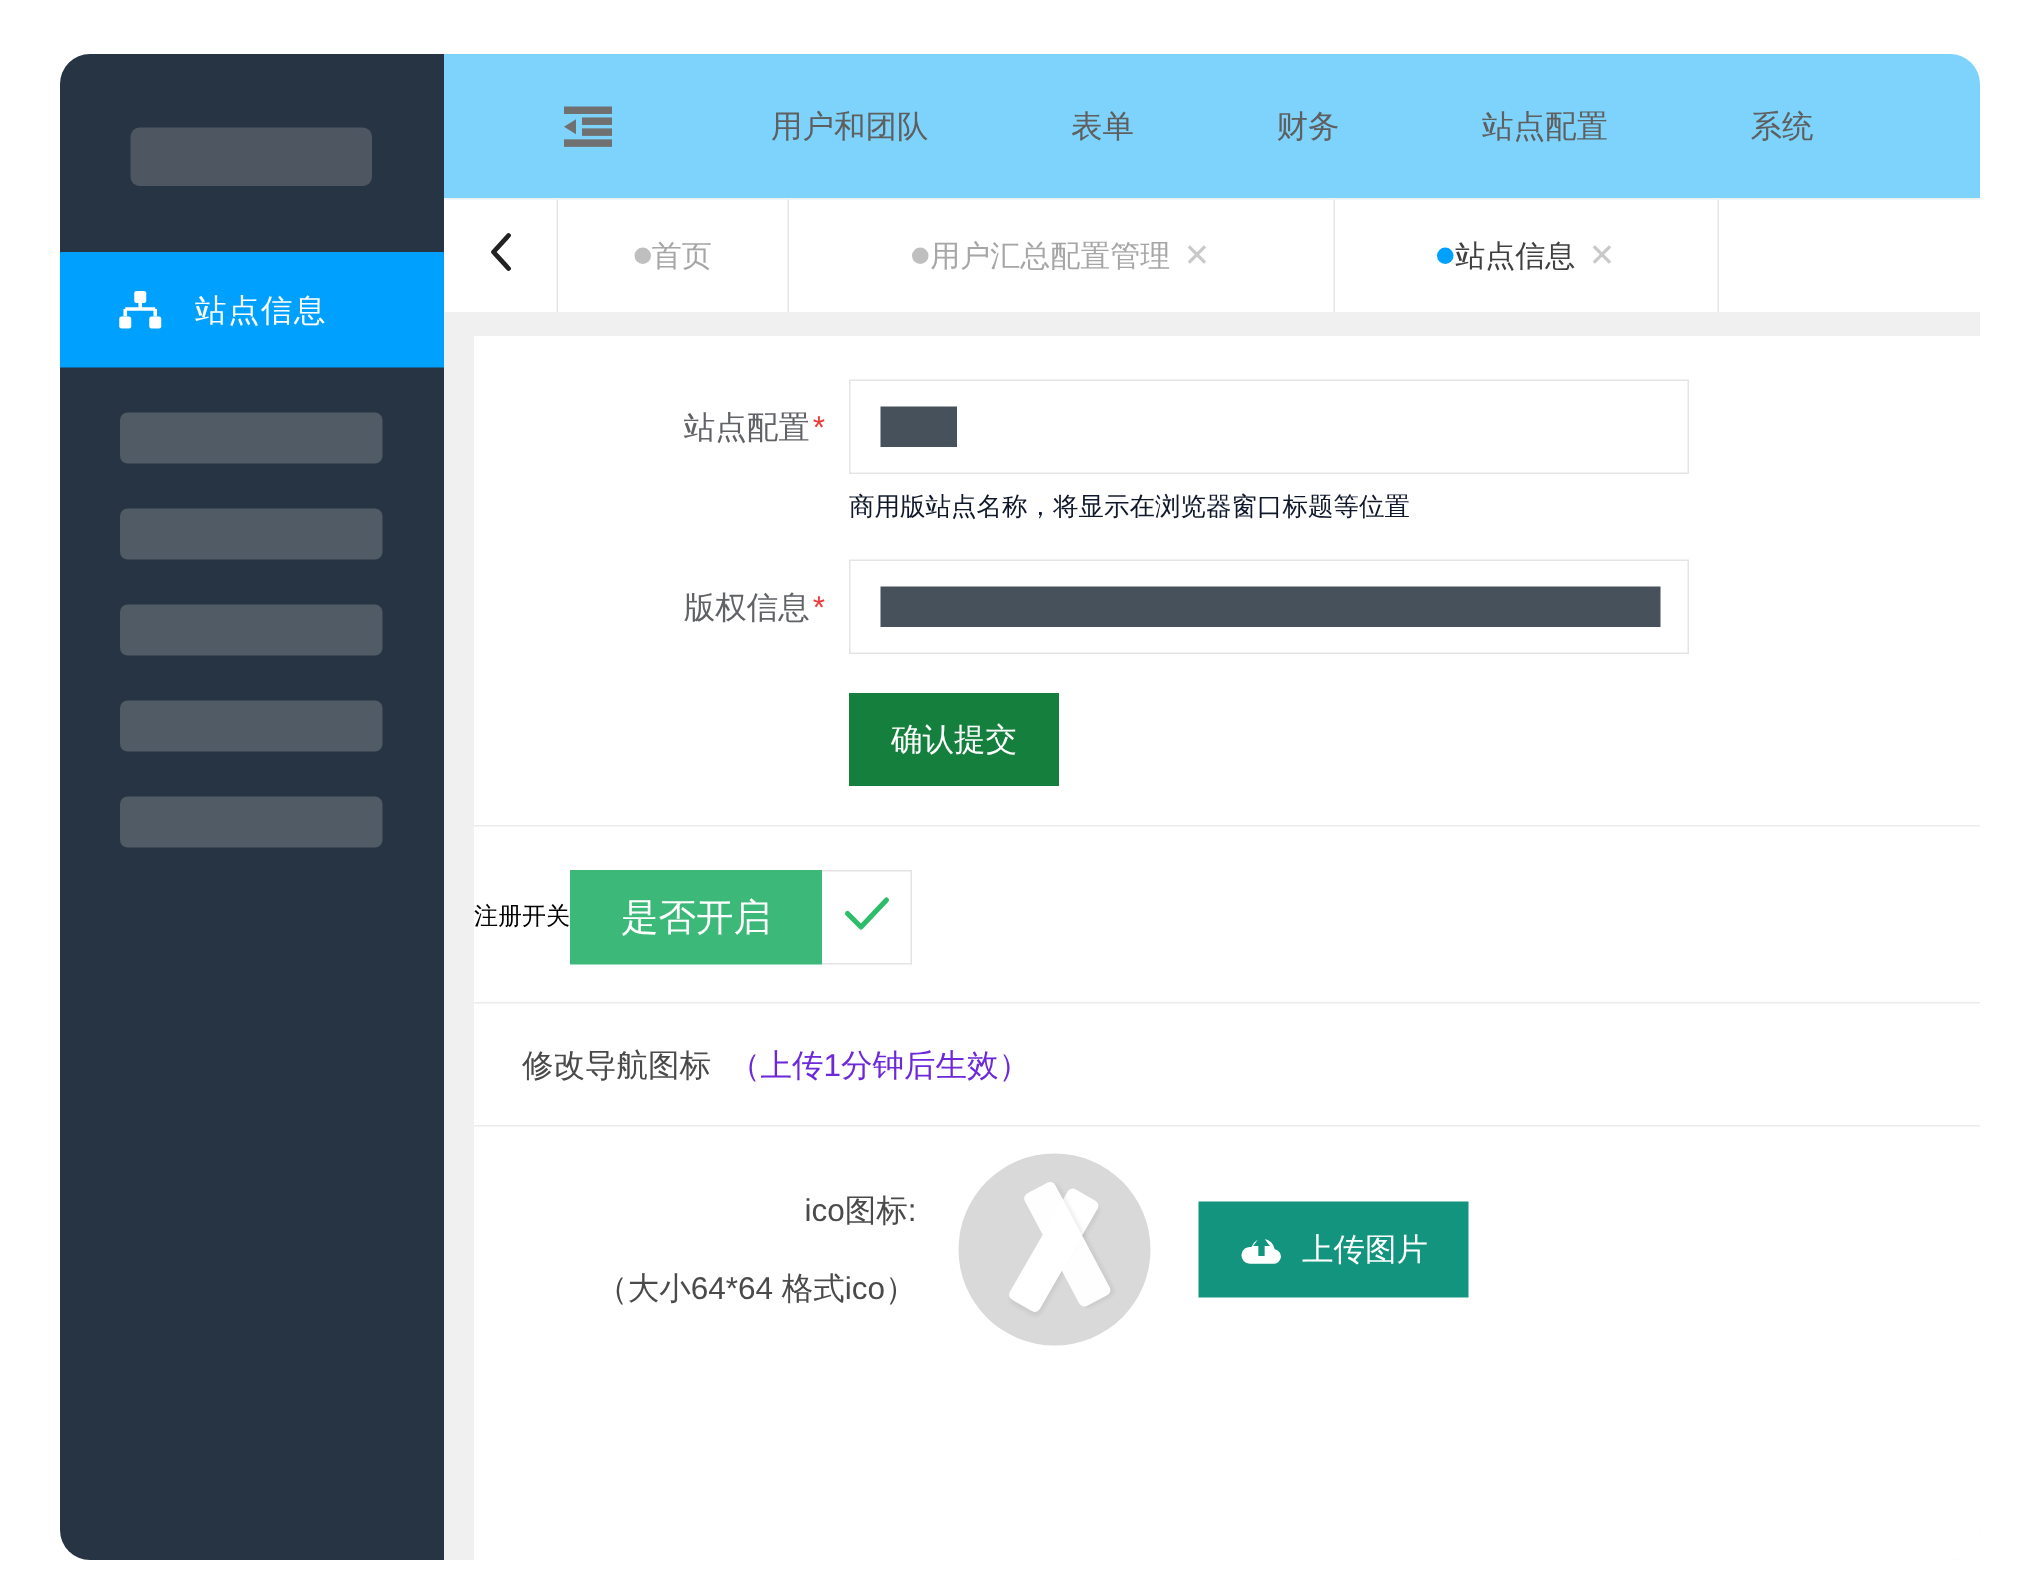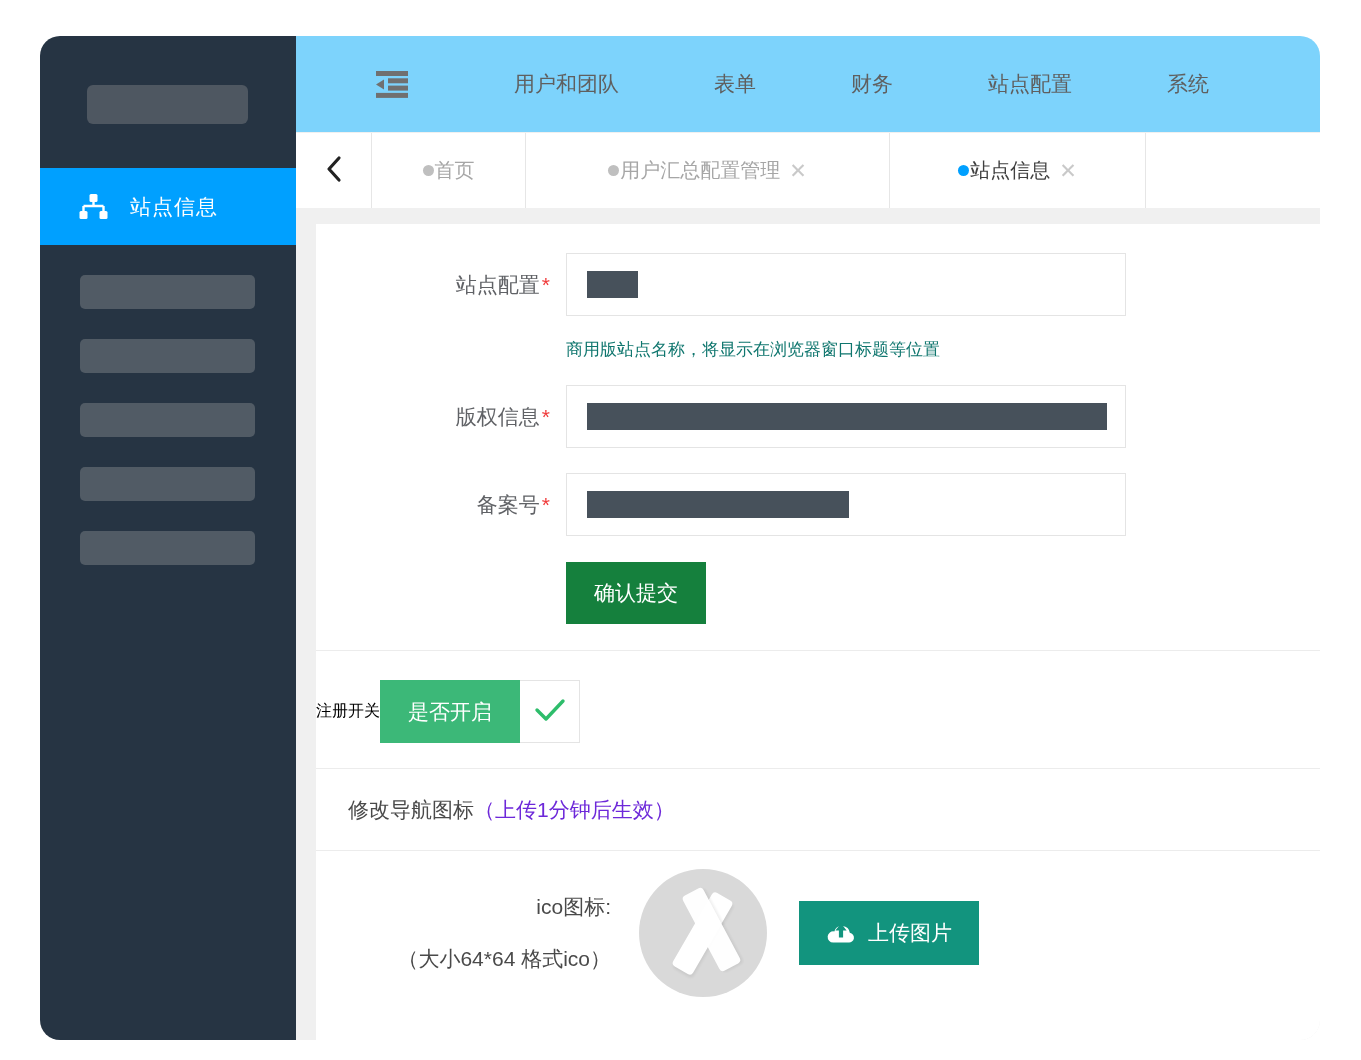--- a/index.html
+++ b/index.html
@@ -44,38 +44,38 @@
   .frow { display:flex; align-items:center; }
   .frow .flabel { width:250px; text-align:right; padding-right:16px; font-size:21px; color:#606266; white-space:nowrap; }
   .req { color:#f03a3a; margin-left:2px; }
   .finput {
     width:560px; height:63px; background:#ffffff; border:1px solid #e4e4e4;
     display:flex; align-items:center; padding-left:20px;
   }
   .redact { background:#47515b; height:27px; }
   .redact-sm { width:51px; } .redact-lg { width:520px; } .redact-md { width:262px; }
   .row-1 { margin-top:29px; }
-  .helper { margin:22px 0 24px 250px; padding-left:0; font-size:17px; color:#0f766e; }
+  .helper { margin:10px 0 24px 250px; padding-left:0; font-size:17px; color:#0f172a; }
   .row-3 { margin-top:25px; }
   .btn-submit {
     display:block; margin:26px 0 26px 250px; width:140px; height:62px;
     background:#15803d; color:#ffffff; border:none; font-size:21px;
     font-family:inherit; cursor:pointer;
   }
   .hdiv { height:1px; background:#ececec; }
   .register-row { padding:29px 0 25px 0; display:flex; align-items:center; }
   .btn-toggle {
-    width:140px; height:63px; background:#3cb878; color:#ffffff; border:none;
-    font-size:21px; font-family:inherit; cursor:pointer;
+    width:168px; height:63px; background:#3cb878; color:#ffffff; border:none;
+    font-size:25px; font-family:inherit; cursor:pointer;
   }
   .chk {
     width:60px; height:63px; background:#ffffff; border:1px solid #e4e4e4; border-left:none;
     display:flex; align-items:center; justify-content:center; cursor:pointer;
   }
-  .section-title { height:81px; display:flex; align-items:center; padding-left:32px; font-size:21px; color:#4a4a4a; }
+  .section-title { height:81px; display:flex; align-items:center; padding-left:32px; font-size:21px; color:#4a4a4a;gap:12px; }
   .section-title .note { color:#6d28d9; }
   .ico-row { display:flex; align-items:center; padding-top:18px; }
   .ico-labels { width:295px; text-align:right; color:#4a4a4a; font-size:21px; }
   .ico-labels .l1 { margin-bottom:24px; }
   .ico-circle {
     width:128px; height:128px; border-radius:50%; background:#d9d9d9; margin-left:28px;
     position:relative; overflow:hidden; flex:0 0 128px;
   }
   .xbar { position:absolute; left:52px; top:22px; width:23px; height:85px; background:#ffffff; border-radius:4px; box-shadow:2px 2px 3px rgba(0,0,0,0.07); }
   .xbar.b1 { transform:rotate(30deg); }
@@ -171,28 +171,20 @@
 
         <div class="frow">
           <div class="flabel">
             <span>版权信息</span><span class="req">*</span>
           </div>
           <div class="finput">
             <div class="redact redact-lg"></div>
           </div>
         </div>
 
-        <div class="frow row-3">
-          <div class="flabel">
-            <span>备案号</span><span class="req">*</span>
-          </div>
-          <div class="finput">
-            <div class="redact redact-md"></div>
-          </div>
-        </div>
 
         <button class="btn-submit">确认提交</button>
 
         <div class="hdiv"></div>
 
         <div class="register-row">
           <div class="flabel">
             <span>注册开关</span>
           </div>
           <button class="btn-toggle">是否开启</button>

